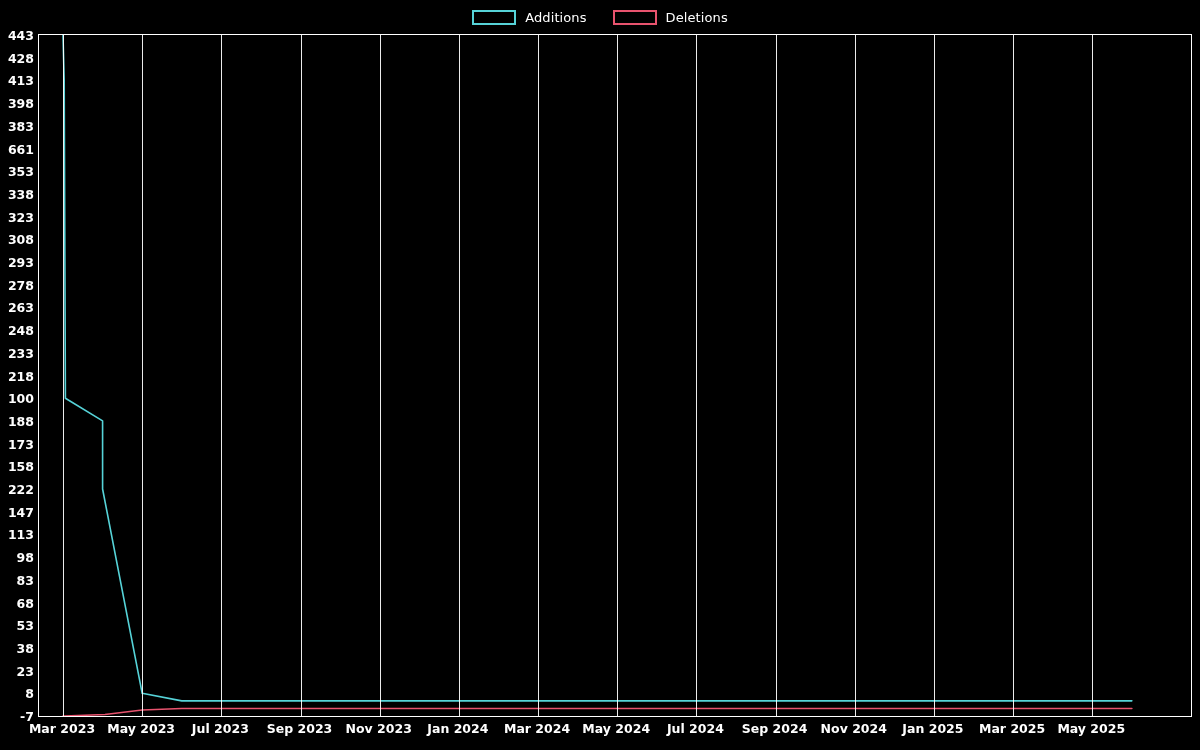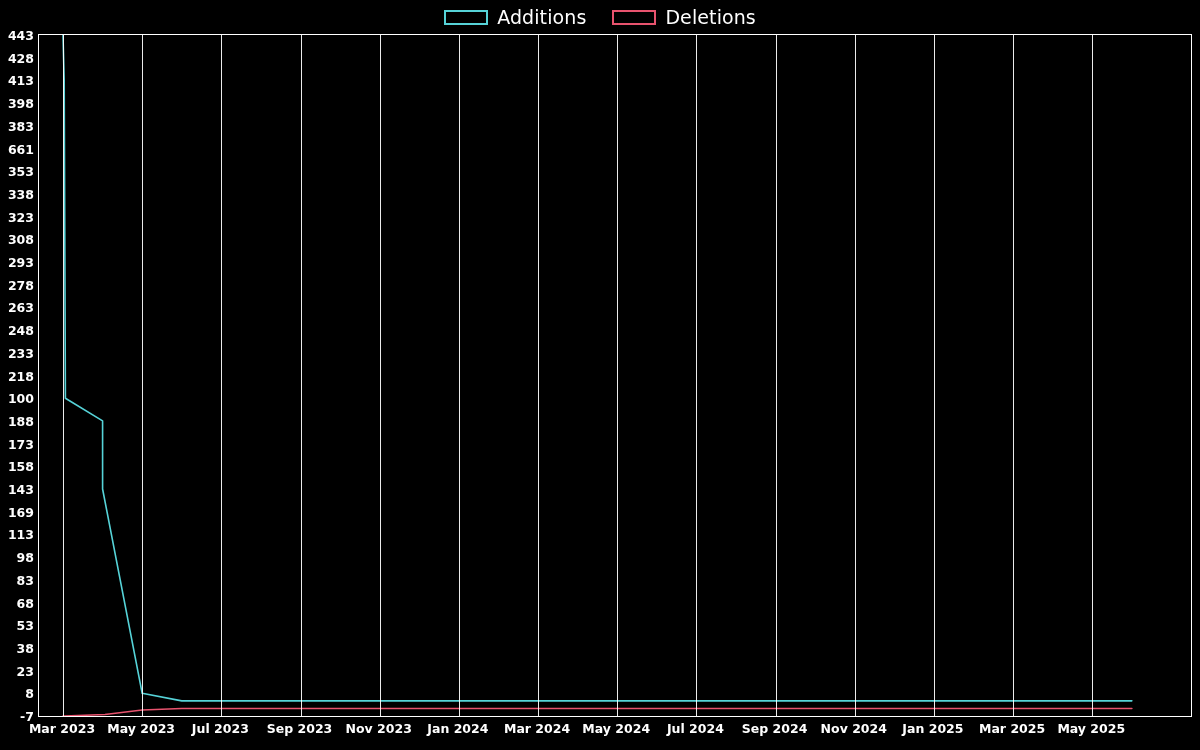--- a/index.html
+++ b/index.html
@@ -40,21 +40,21 @@
   .legend-swatch {
     width: 44px;
     height: 15px;
     border-width: 2px;
     border-style: solid;
     background: transparent;
     box-sizing: border-box;
   }
   .legend-label {
     color: #ffffff;
-    font-size: 19px;
+    font-size: 13px;
     font-family: "DejaVu Sans", sans-serif;
     letter-spacing: 0.1px;
   }
 
   
   #plot-area {
     position: absolute;
     left: 38px;
     top: 34px;
     width: 1154px;
@@ -140,22 +140,22 @@
   <div id="y-axis">
       <div class="ytick" style="top: 682px;">-7</div>
       <div class="ytick" style="top: 659.3px;">8</div>
       <div class="ytick" style="top: 636.6px;">23</div>
       <div class="ytick" style="top: 613.9px;">38</div>
       <div class="ytick" style="top: 591.2px;">53</div>
       <div class="ytick" style="top: 568.5px;">68</div>
       <div class="ytick" style="top: 545.8px;">83</div>
       <div class="ytick" style="top: 523.1px;">98</div>
       <div class="ytick" style="top: 500.4px;">113</div>
-      <div class="ytick" style="top: 477.7px;">169</div>
-      <div class="ytick" style="top: 455px;">143</div>
+      <div class="ytick" style="top: 477.7px;">147</div>
+      <div class="ytick" style="top: 455px;">222</div>
       <div class="ytick" style="top: 432.3px;">158</div>
       <div class="ytick" style="top: 409.6px;">173</div>
       <div class="ytick" style="top: 386.9px;">188</div>
       <div class="ytick" style="top: 364.2px;">100</div>
       <div class="ytick" style="top: 341.5px;">218</div>
       <div class="ytick" style="top: 318.8px;">233</div>
       <div class="ytick" style="top: 296.1px;">248</div>
       <div class="ytick" style="top: 273.4px;">263</div>
       <div class="ytick" style="top: 250.7px;">278</div>
       <div class="ytick" style="top: 228px;">293</div>

